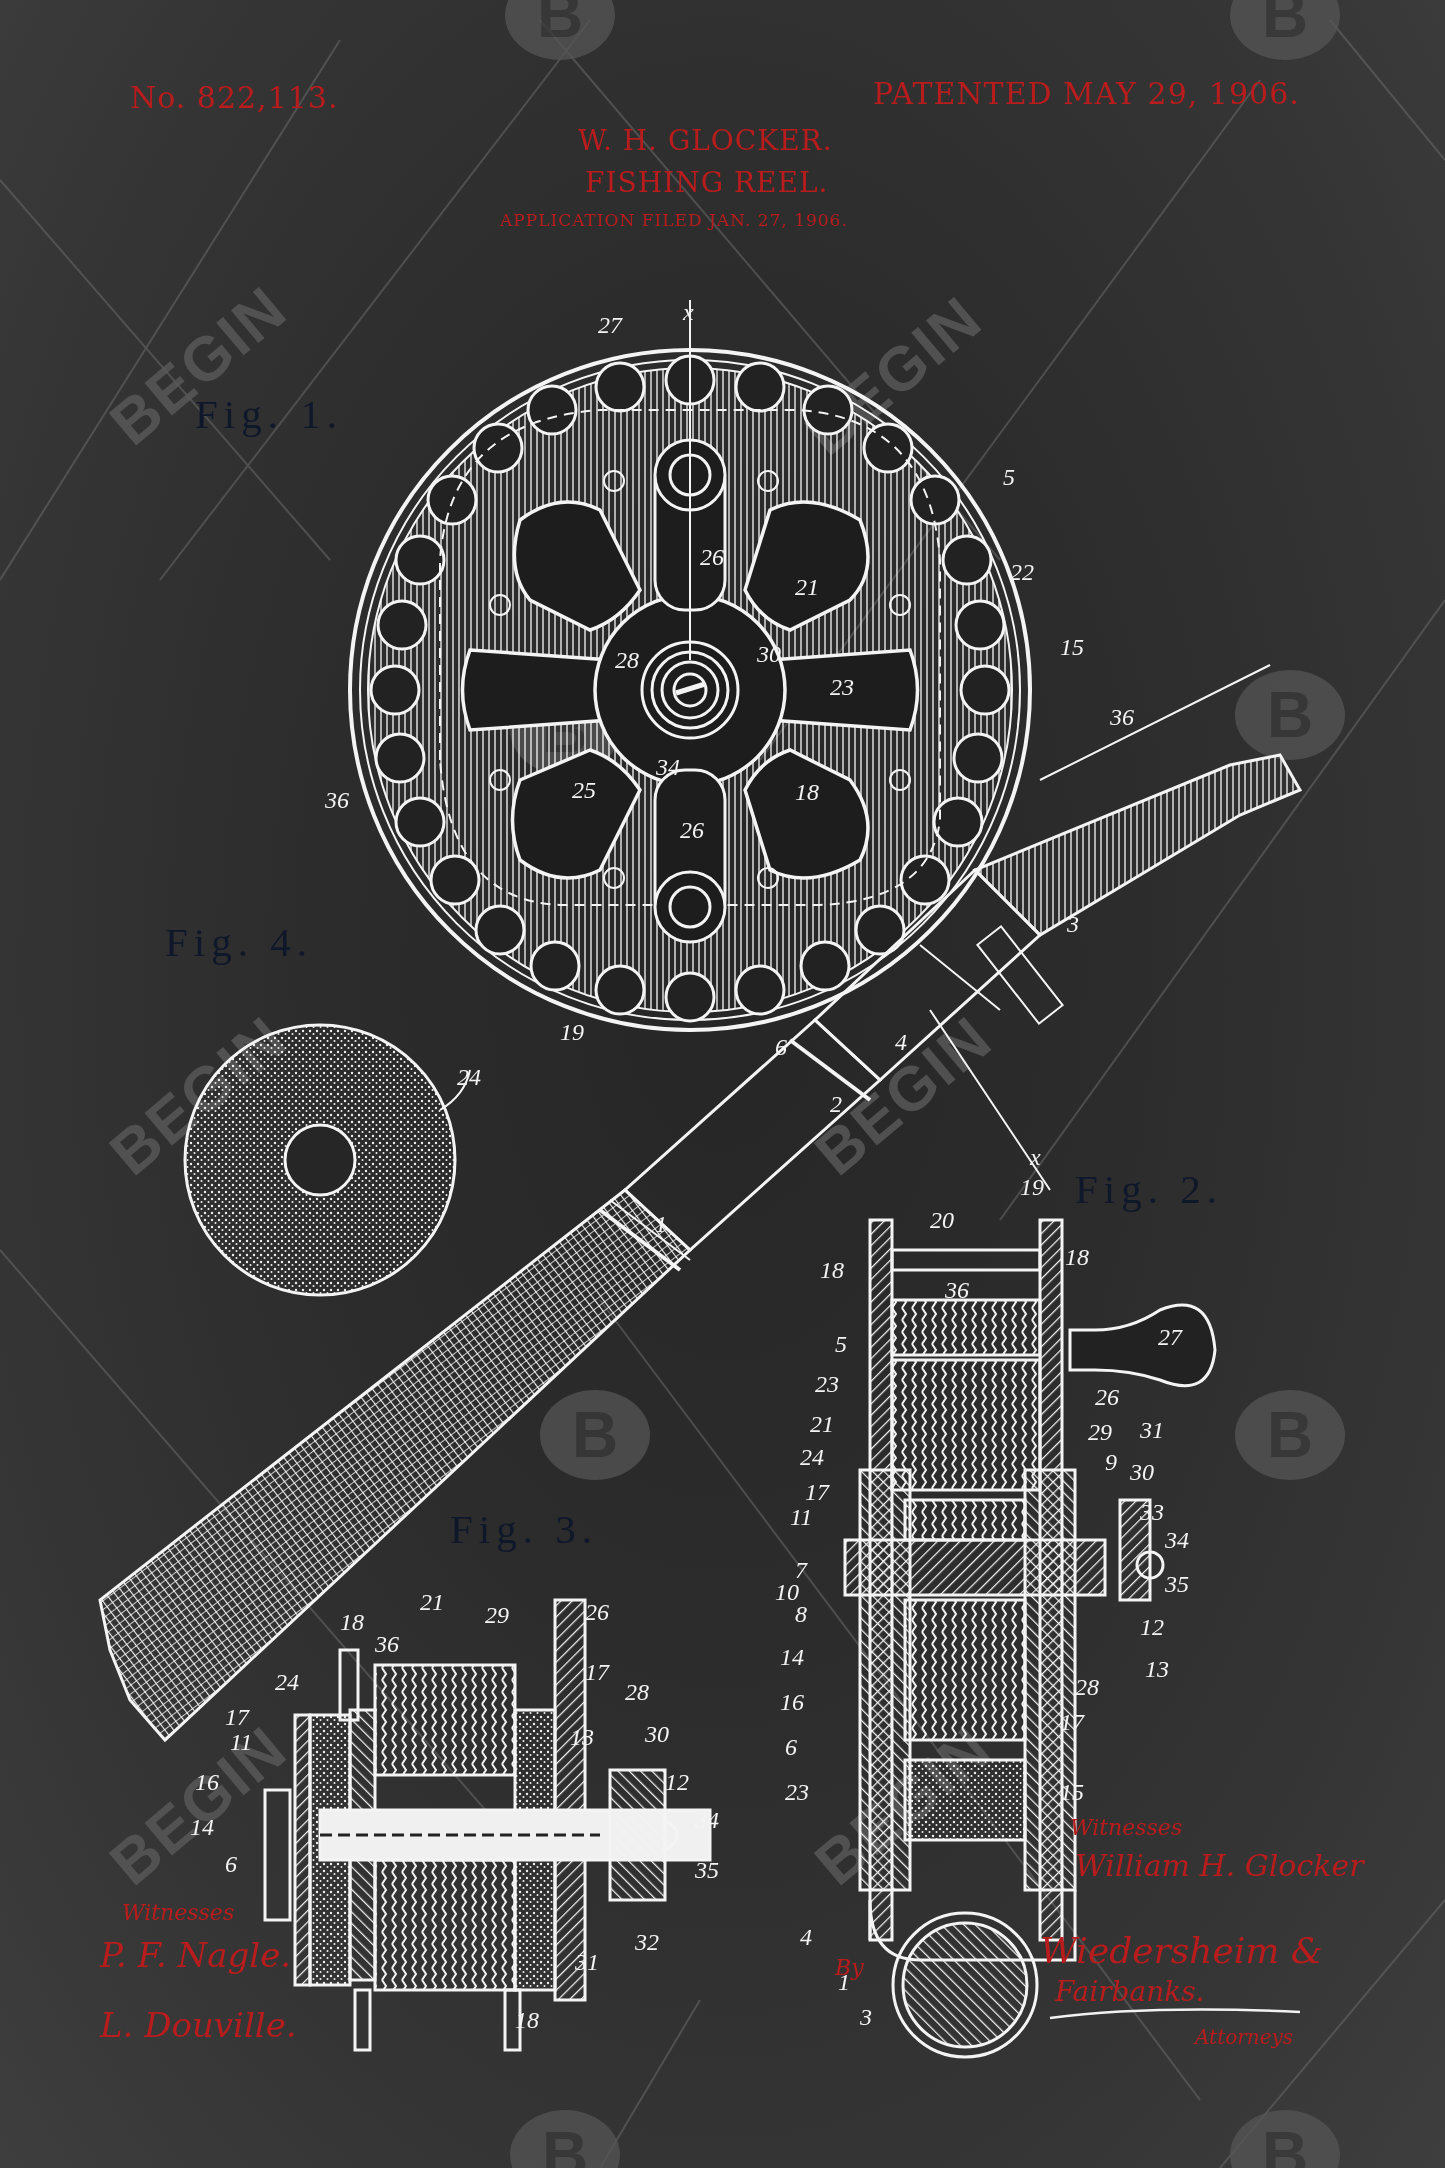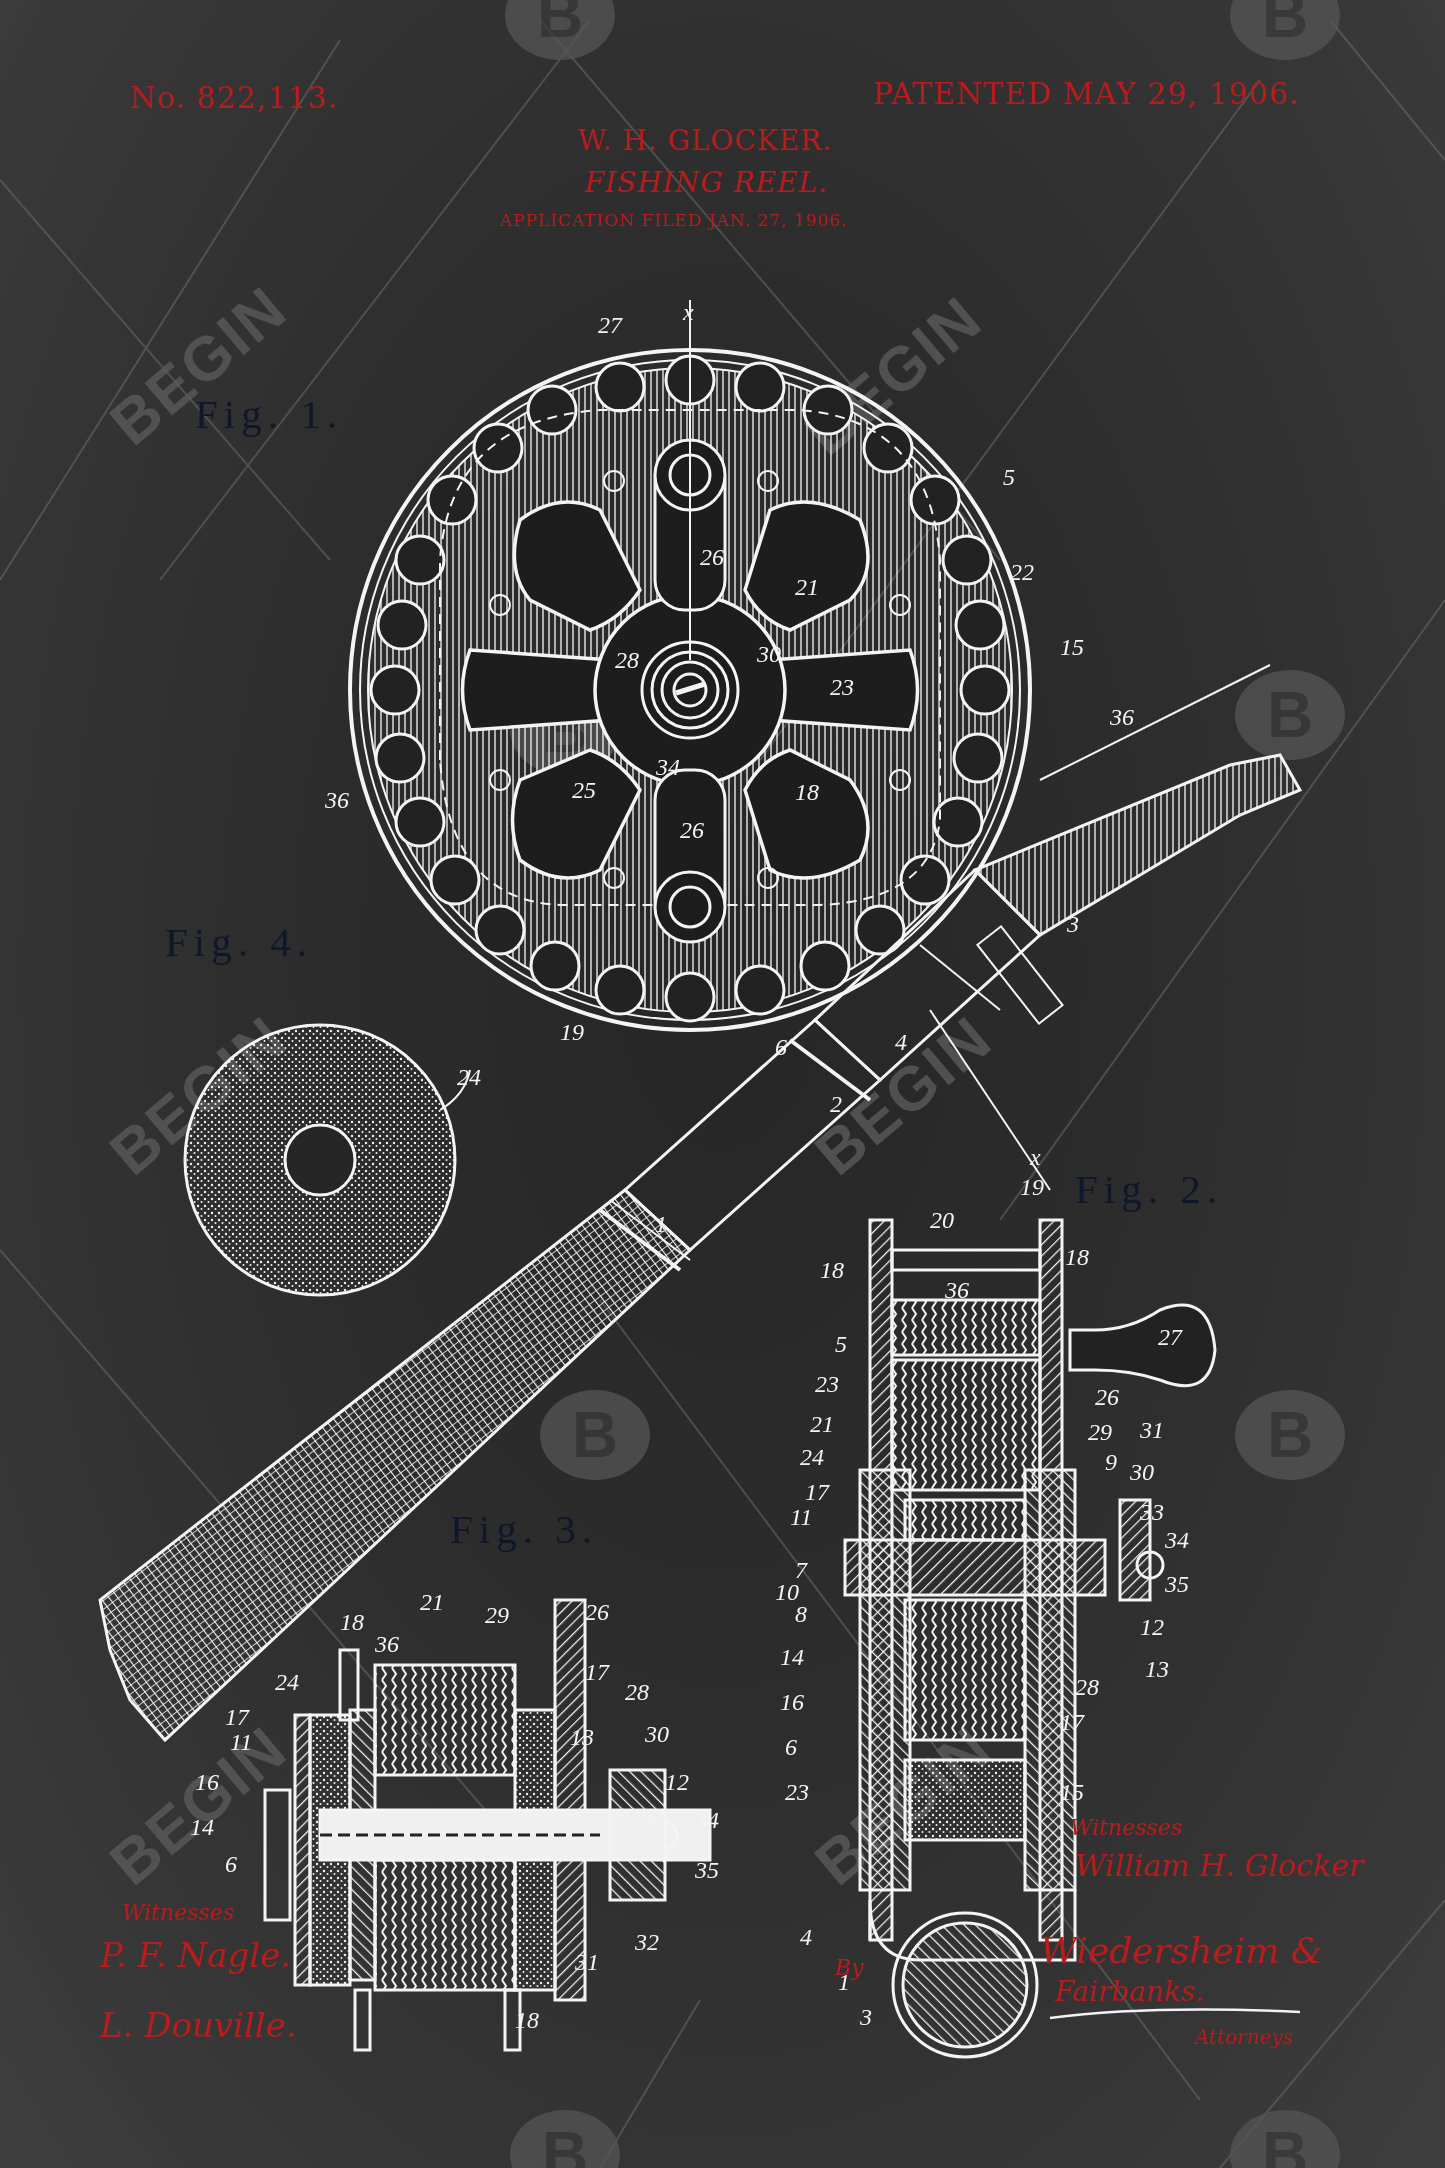--- a/index.html
+++ b/index.html
@@ -50,21 +50,21 @@
 <div class="wm wm-b" style="left:510px;top:685px;">B</div>
 <div class="wm wm-b" style="left:1235px;top:670px;">B</div>
 <div class="wm wm-b" style="left:540px;top:1390px;">B</div>
 <div class="wm wm-b" style="left:1235px;top:1390px;">B</div>
 <div class="wm wm-b" style="left:510px;top:2110px;">B</div>
 <div class="wm wm-b" style="left:1230px;top:2110px;">B</div>
 
 <div class="txt hdr" style="left:130px;top:80px;font-size:30px;">No. 822,113.</div>
 <div class="txt hdr" style="left:873px;top:76px;font-size:30px;">PATENTED MAY 29, 1906.</div>
 <div class="txt hdr" style="left:578px;top:124px;font-size:28px;">W. H. GLOCKER.</div>
-<div class="txt hdr" style="left:585px;top:166px;font-size:28px;font-style:italic;">FISHING REEL.</div>
+<div class="txt hdr" style="left:585px;top:166px;font-size:28px;">FISHING REEL.</div>
 <div class="txt hdr" style="left:500px;top:210px;font-size:17px;">APPLICATION FILED JAN. 27, 1906.</div>
 
 <div class="txt fig" style="left:195px;top:390px;">Fig. 1.</div>
 <div class="txt fig" style="left:165px;top:918px;">Fig. 4.</div>
 <div class="txt fig" style="left:1075px;top:1165px;">Fig. 2.</div>
 <div class="txt fig" style="left:450px;top:1505px;">Fig. 3.</div>
 
 <svg class="layer" viewBox="0 0 1445 2168">
   <defs>
     <pattern id="vlines" width="6" height="6" patternUnits="userSpaceOnUse">

